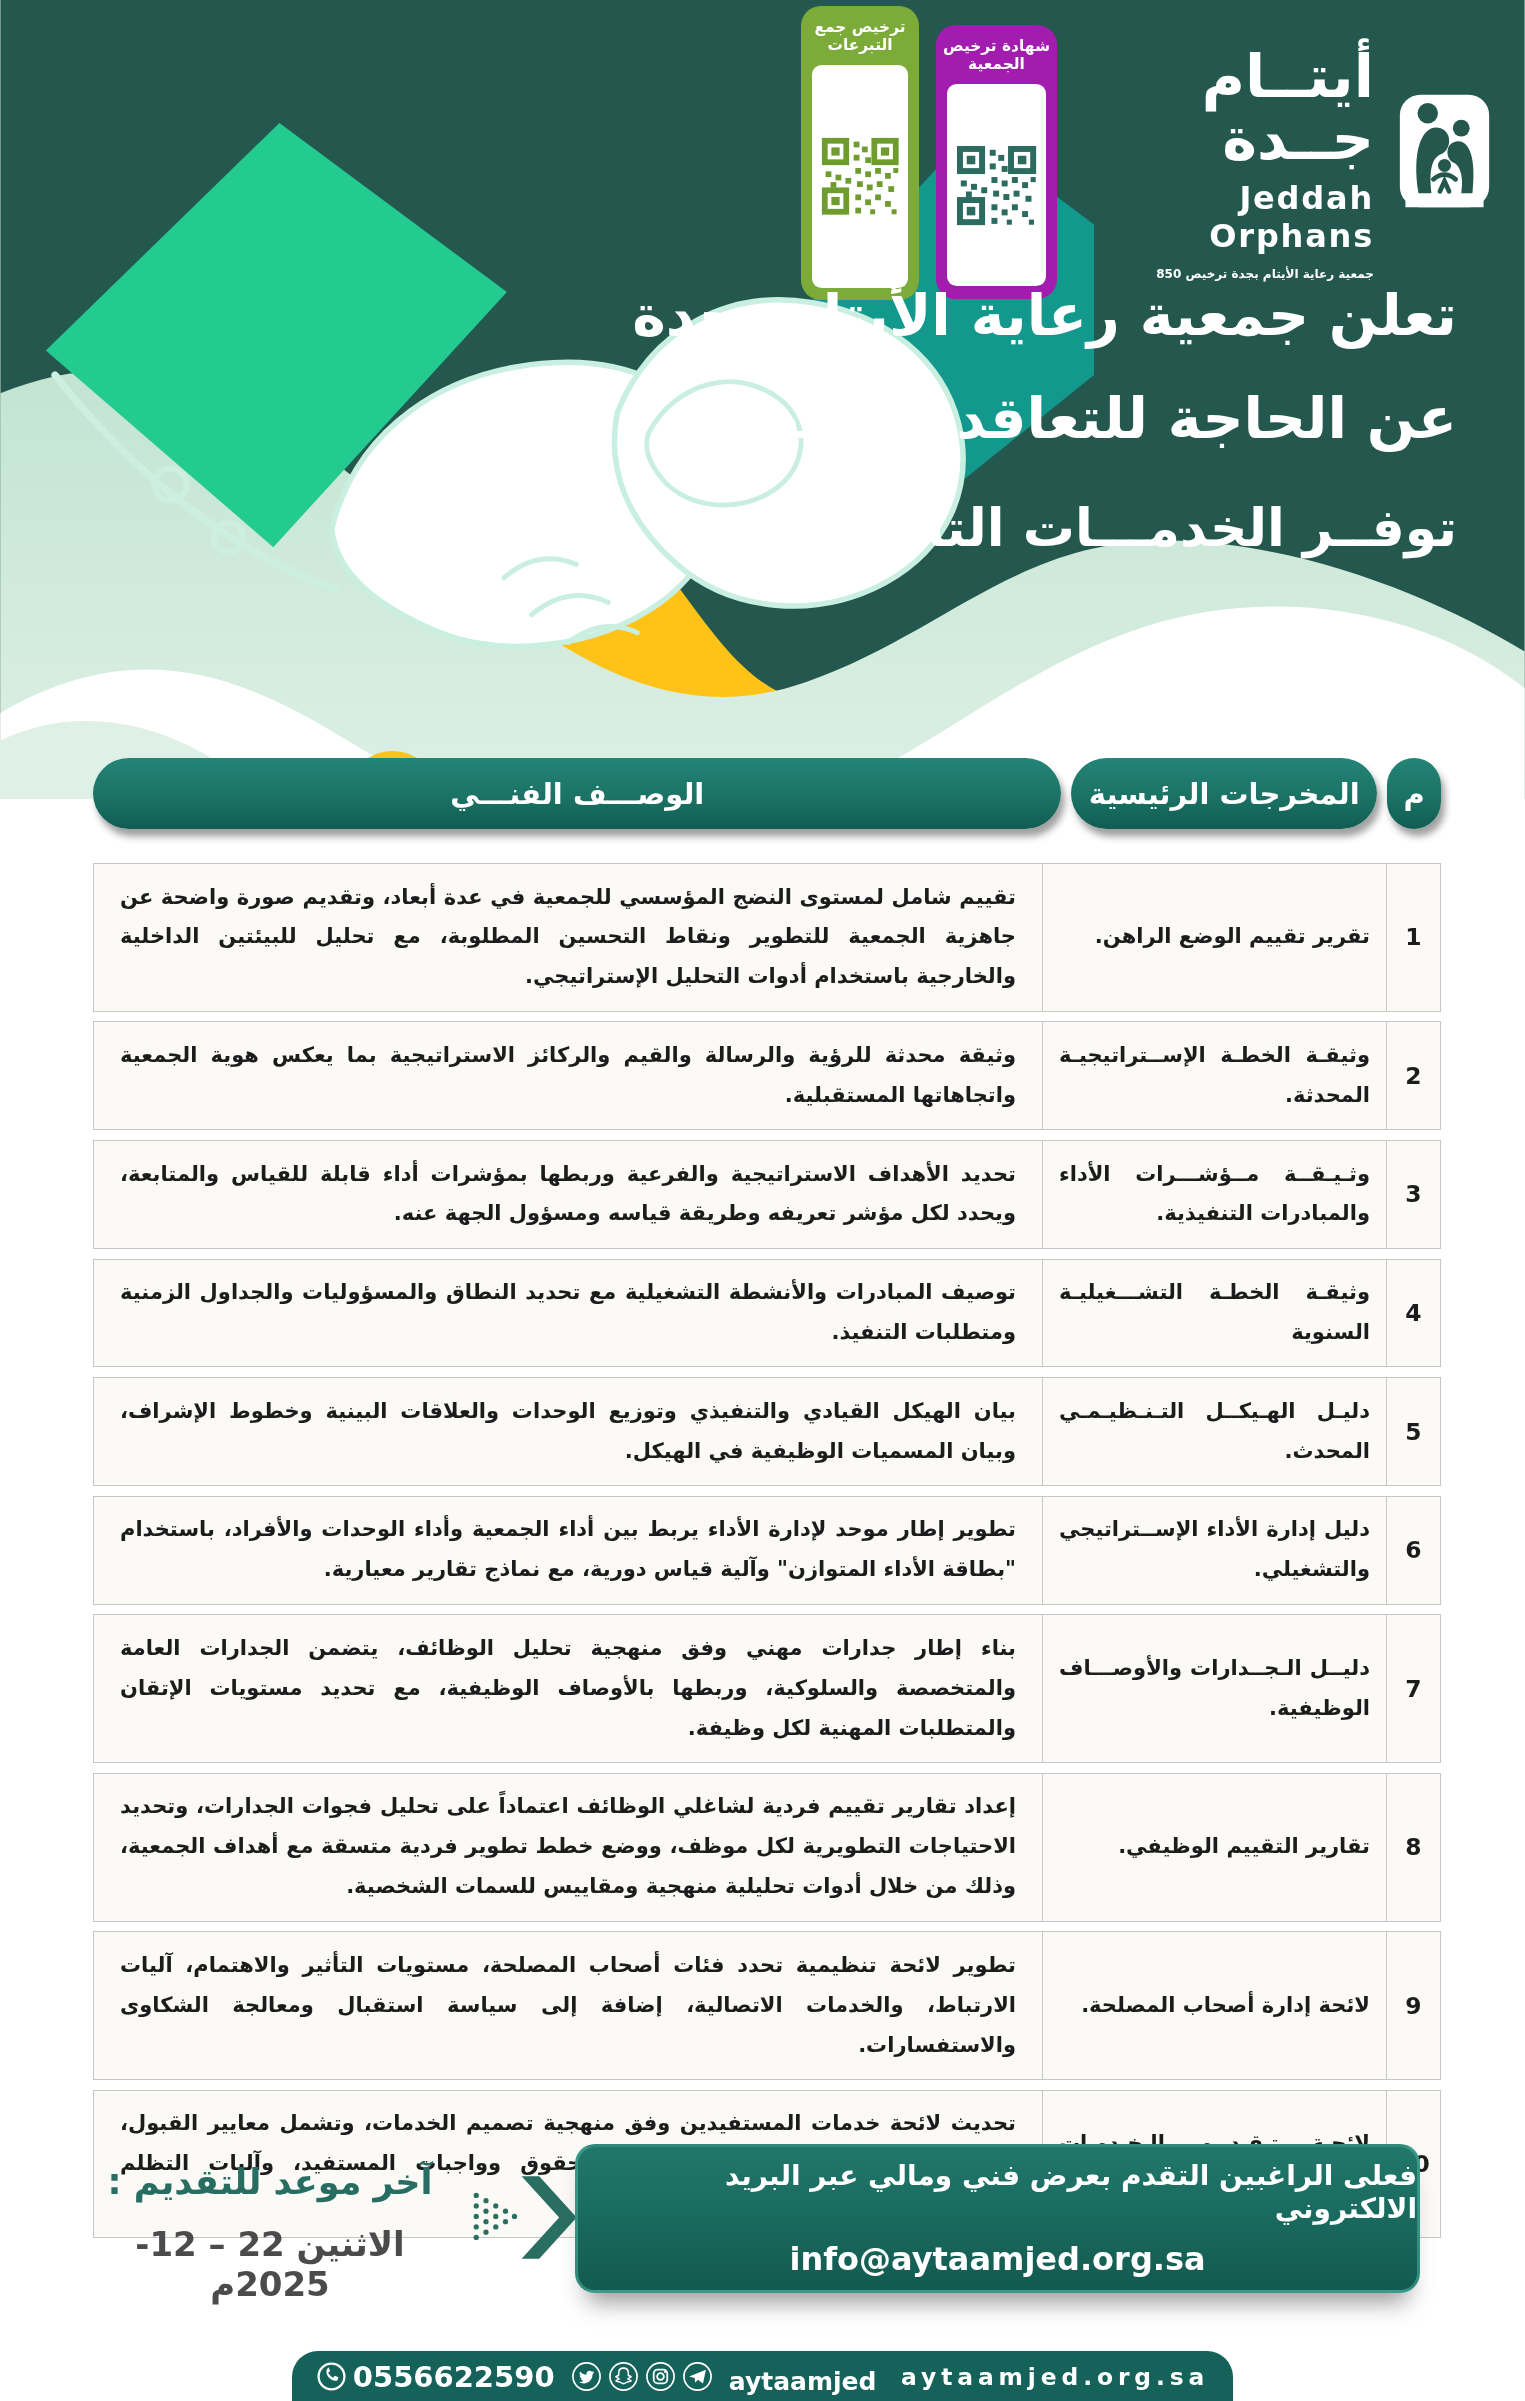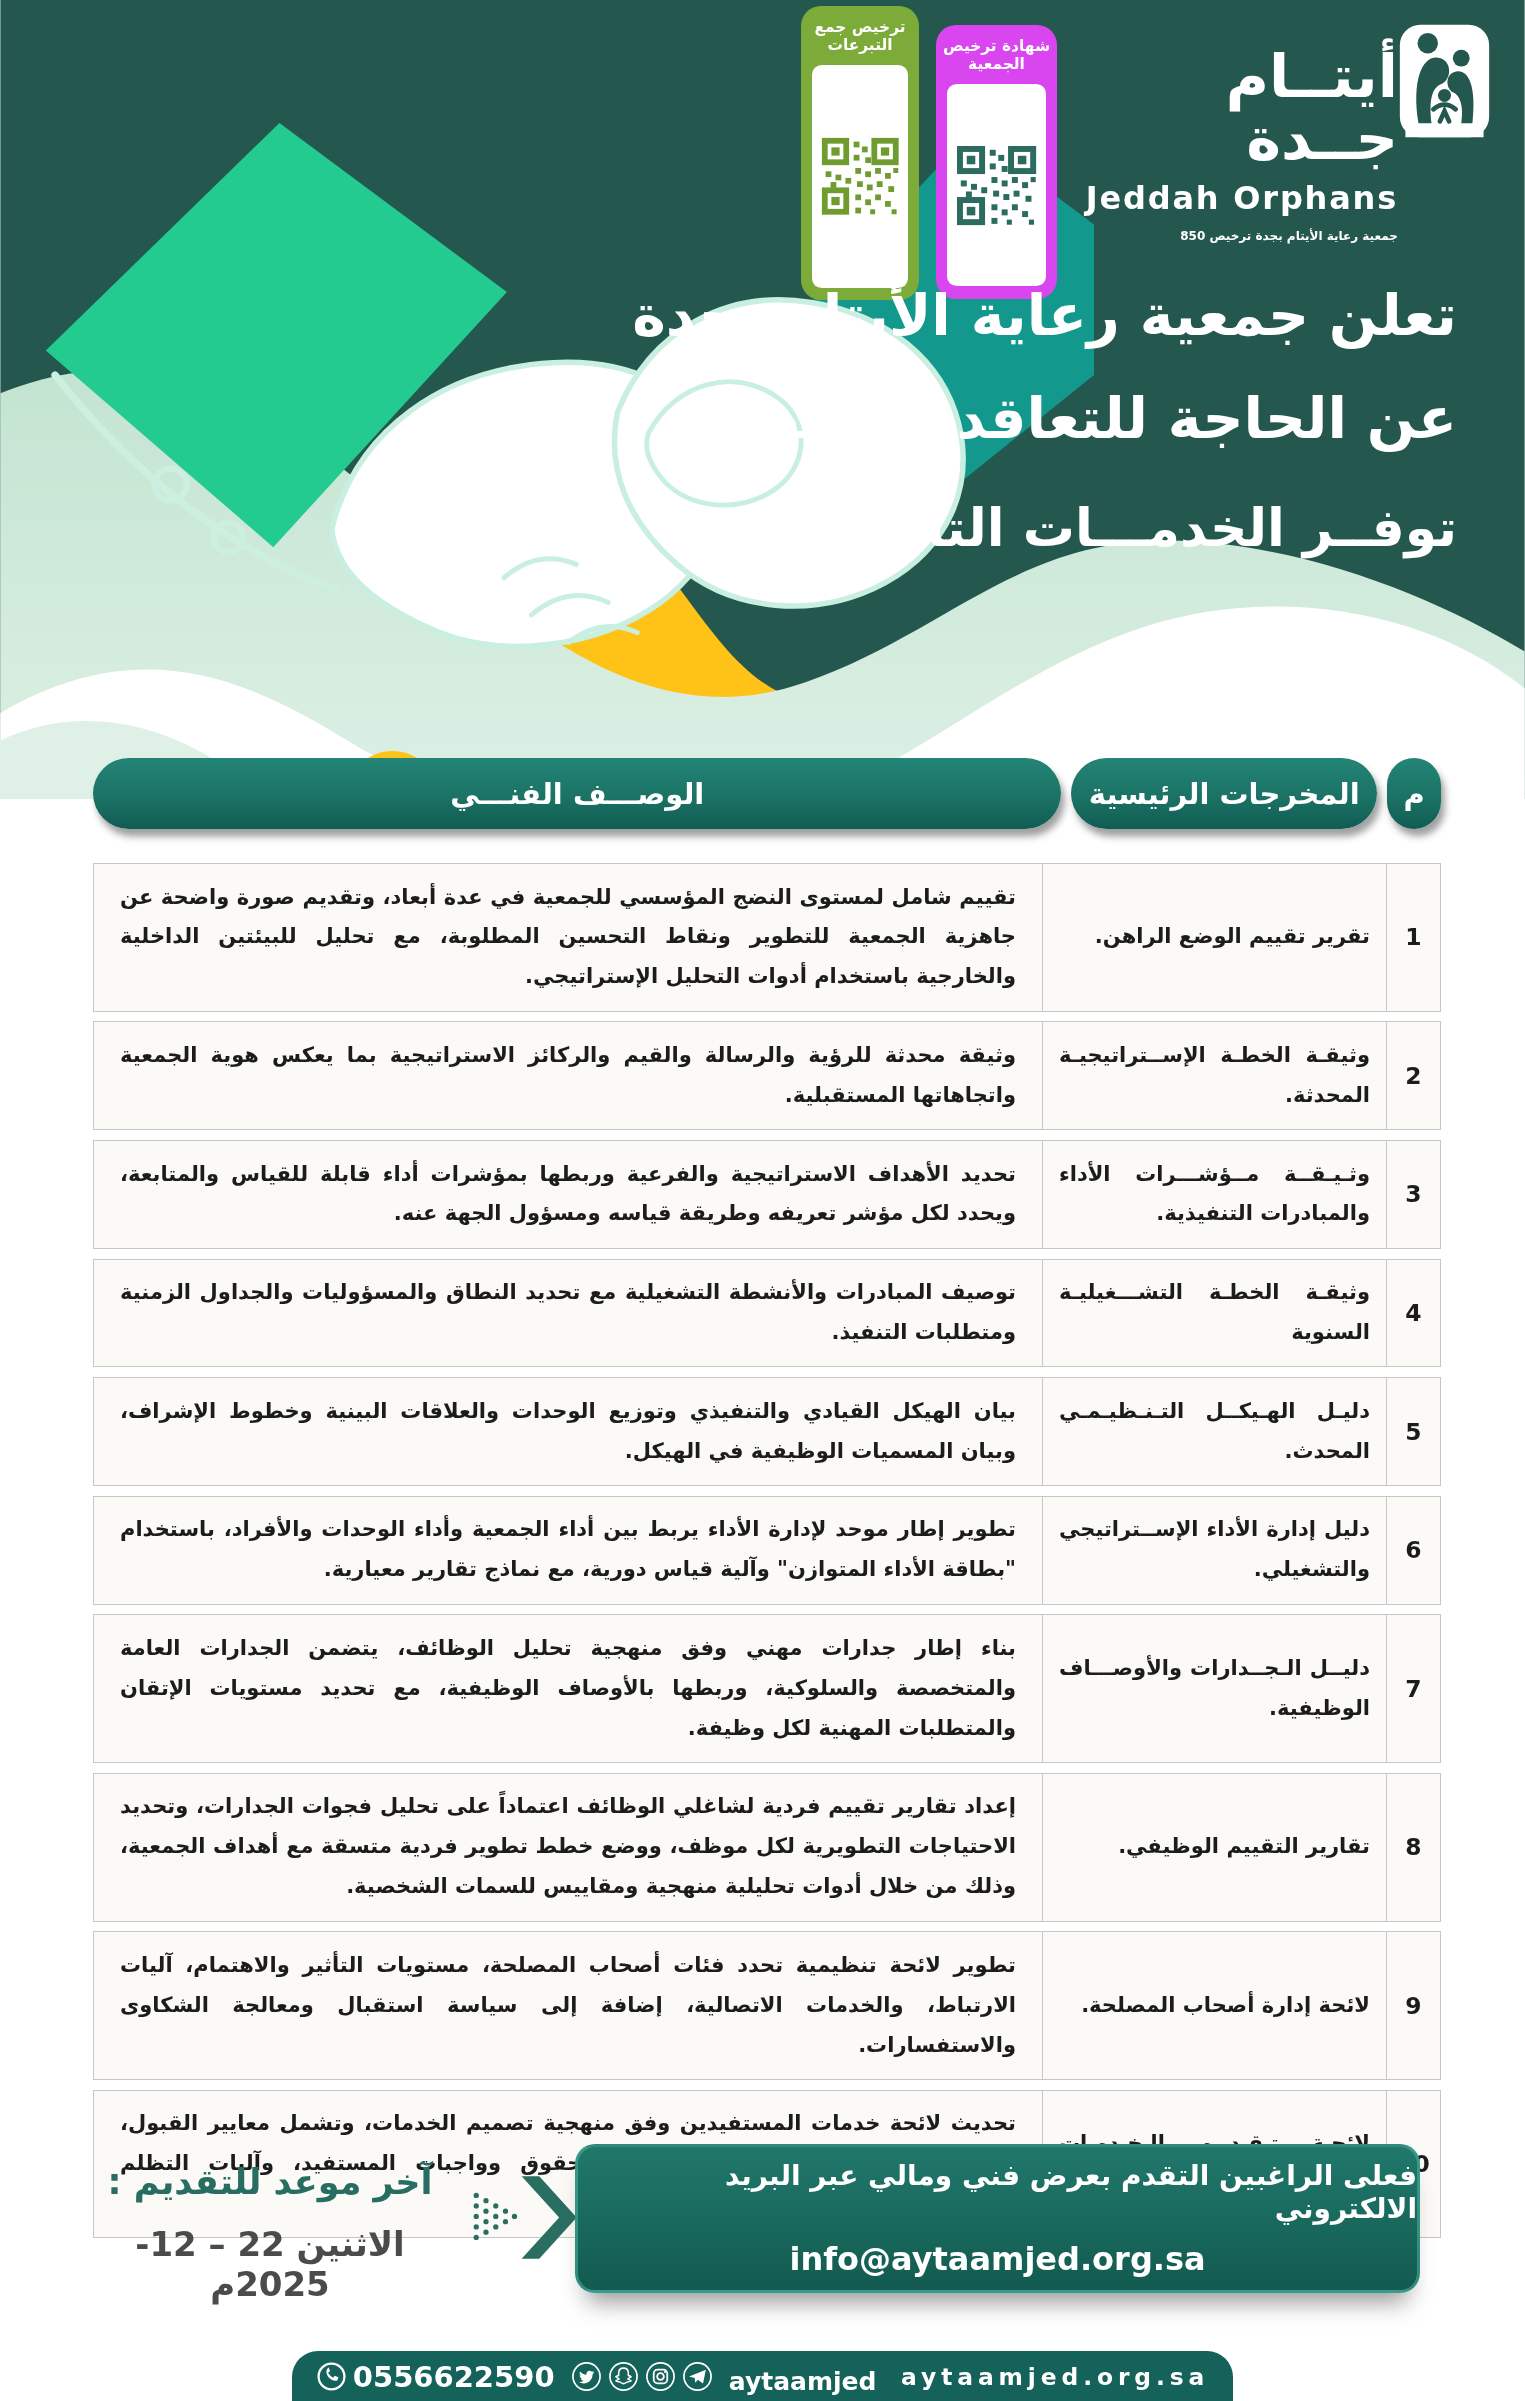--- a/index.html
+++ b/index.html
@@ -4,30 +4,30 @@
 <style>
   html,body{margin:0;padding:0;background:#ffffff;}
   .poster{
     position:relative;width:1525px;height:2401px;overflow:hidden;background:#ffffff;
     font-family:"DejaVu Sans",sans-serif;
   }
   
   .hero-svg{position:absolute;left:0;top:0;}
   .handshake{position:absolute;left:12.3px;top:86px;}
   
-  .logo{position:absolute;left:1073px;top:21.5px;width:418px;display:flex;gap:0;align-items:flex-start;}
+  .logo{position:absolute;left:1073px;top:21.5px;width:418px;display:flex;gap:24px;align-items:center;}
   .logo-text{flex:1;text-align:right;color:#ffffff;direction:rtl;}
   .logo-ar{font-size:59px;font-weight:bold;line-height:1.05;margin-top:24.6px;letter-spacing:0.6px;}
   .logo-en{font-size:32px;font-weight:bold;letter-spacing:1.8px;margin-top:8.6px;direction:ltr;}
   .logo-tagline{font-size:12px;font-weight:bold;margin-top:12.3px;}
   .logo-mark{width:93px;height:118px;flex:none;}
   
   .qr-badge{position:absolute;border-radius:20px;display:flex;flex-direction:column;color:#fff;}
   .qr-donations{left:801px;top:6.1px;width:118px;height:294px;background:#7dab39;}
-  .qr-license{left:936px;top:24.6px;width:121px;height:274px;background:#d946ef;}
+  .qr-license{left:936px;top:24.6px;width:121px;height:274px;background:#a21caf;}
   .qr-label{font-size:15.4px;font-weight:bold;text-align:center;padding:12.3px 3.7px 4.9px;direction:rtl;}
   .qr-box{flex:1;background:#ffffff;margin:6.1px 11px 12.3px;border-radius:9.8px;display:flex;align-items:center;justify-content:center;}
   .qr-box svg{width:86%;height:auto;}
   .qr-donations .qr-box{color:#6f9c2f;}
   .qr-license .qr-box{color:#2b6b60;}
   
   .headline{position:absolute;left:621px;top:282px;width:836px;text-align:right;direction:rtl;color:#ffffff;font-weight:bold;}
   .headline .h-line1{font-size:57px;margin-bottom:37px;}
   .headline .h-line2{font-size:57px;margin-bottom:47px;}
   .headline .h-line3{font-size:52px;}

